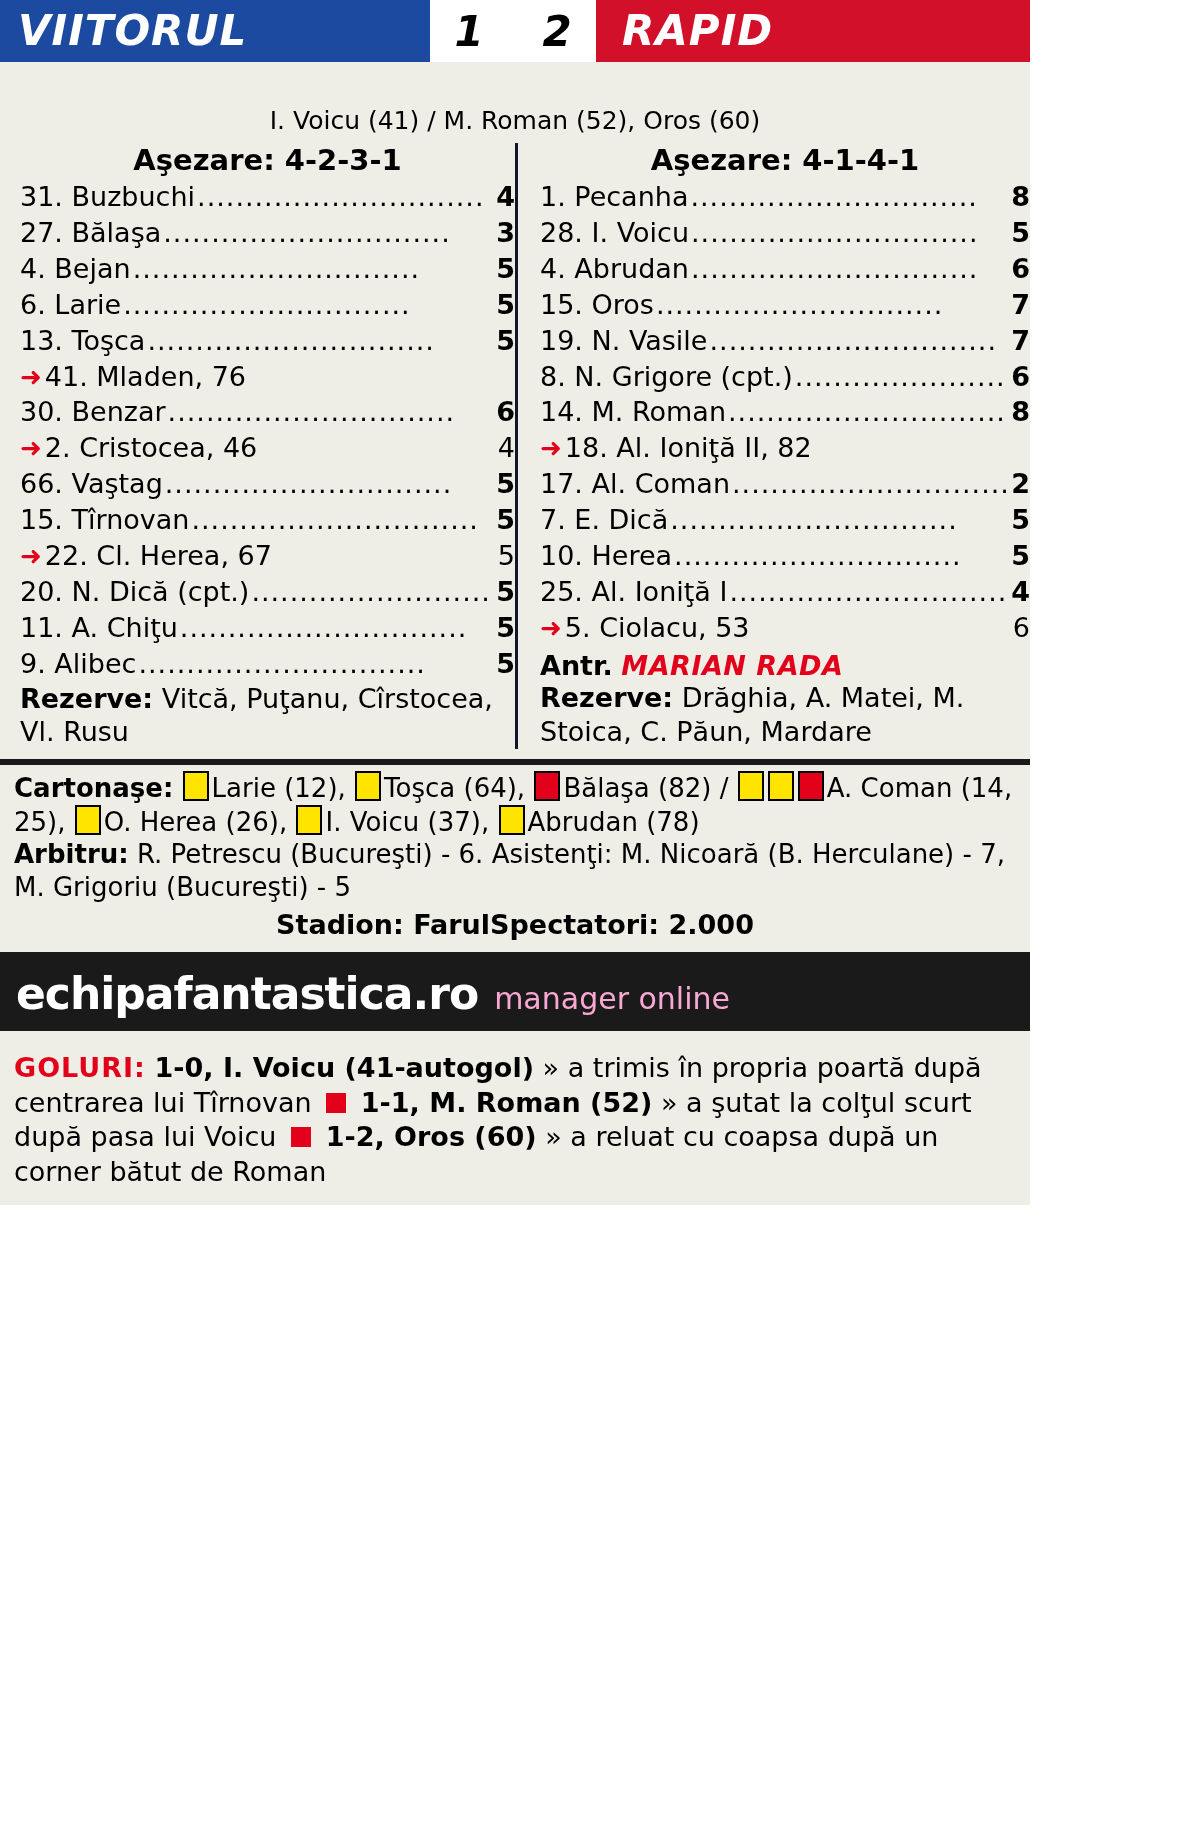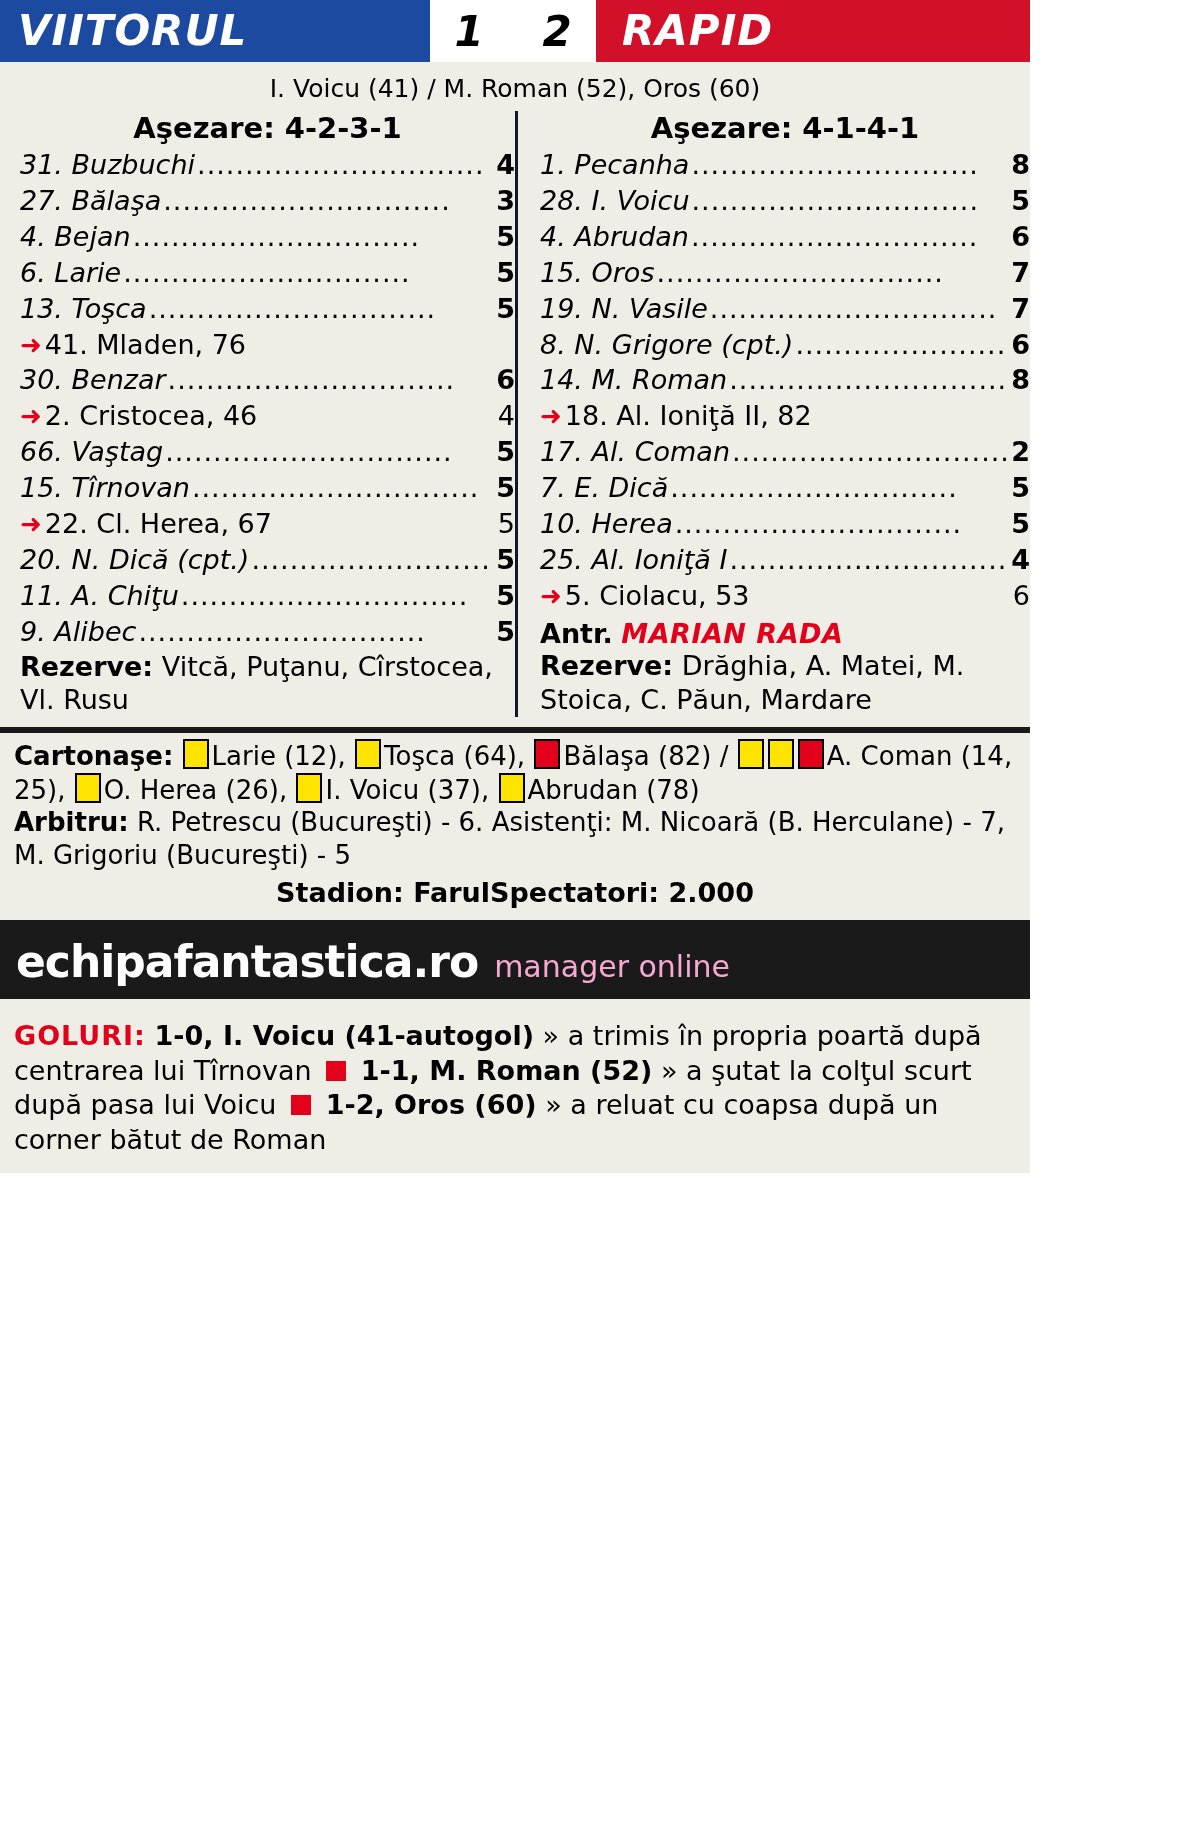--- a/index.html
+++ b/index.html
@@ -80,20 +80,21 @@
     font-size: 42px;
     letter-spacing: 1px;
     line-height: 1;
   }
 
   .scorers {
     text-align: center;
     font-size: 25px;
     padding: 12px 0 8px 0;
     background: #eeeee7;
+    margin-top: 32px;
   }
 
   
   .lineups {
     display: flex;
     background: #eeeee7;
     padding: 0 0 6px 0;
     position: relative;
   }
   .col {
@@ -111,21 +112,21 @@
     font-size: 29px;
     padding-bottom: 2px;
   }
   .player {
     font-size: 27px;
     line-height: 1.33;
     display: flex;
     align-items: baseline;
     white-space: nowrap;
   }
-  .player .pname { flex: 0 0 auto; font-style: italic; }
+  .player .pname { flex: 0 0 auto; }
   .player .dots {
     flex: 1 1 auto;
     overflow: hidden;
     white-space: nowrap;
     letter-spacing: 1px;
     padding: 0 2px;
   }
   .player .rating {
     flex: 0 0 auto;
     font-weight: bold;

